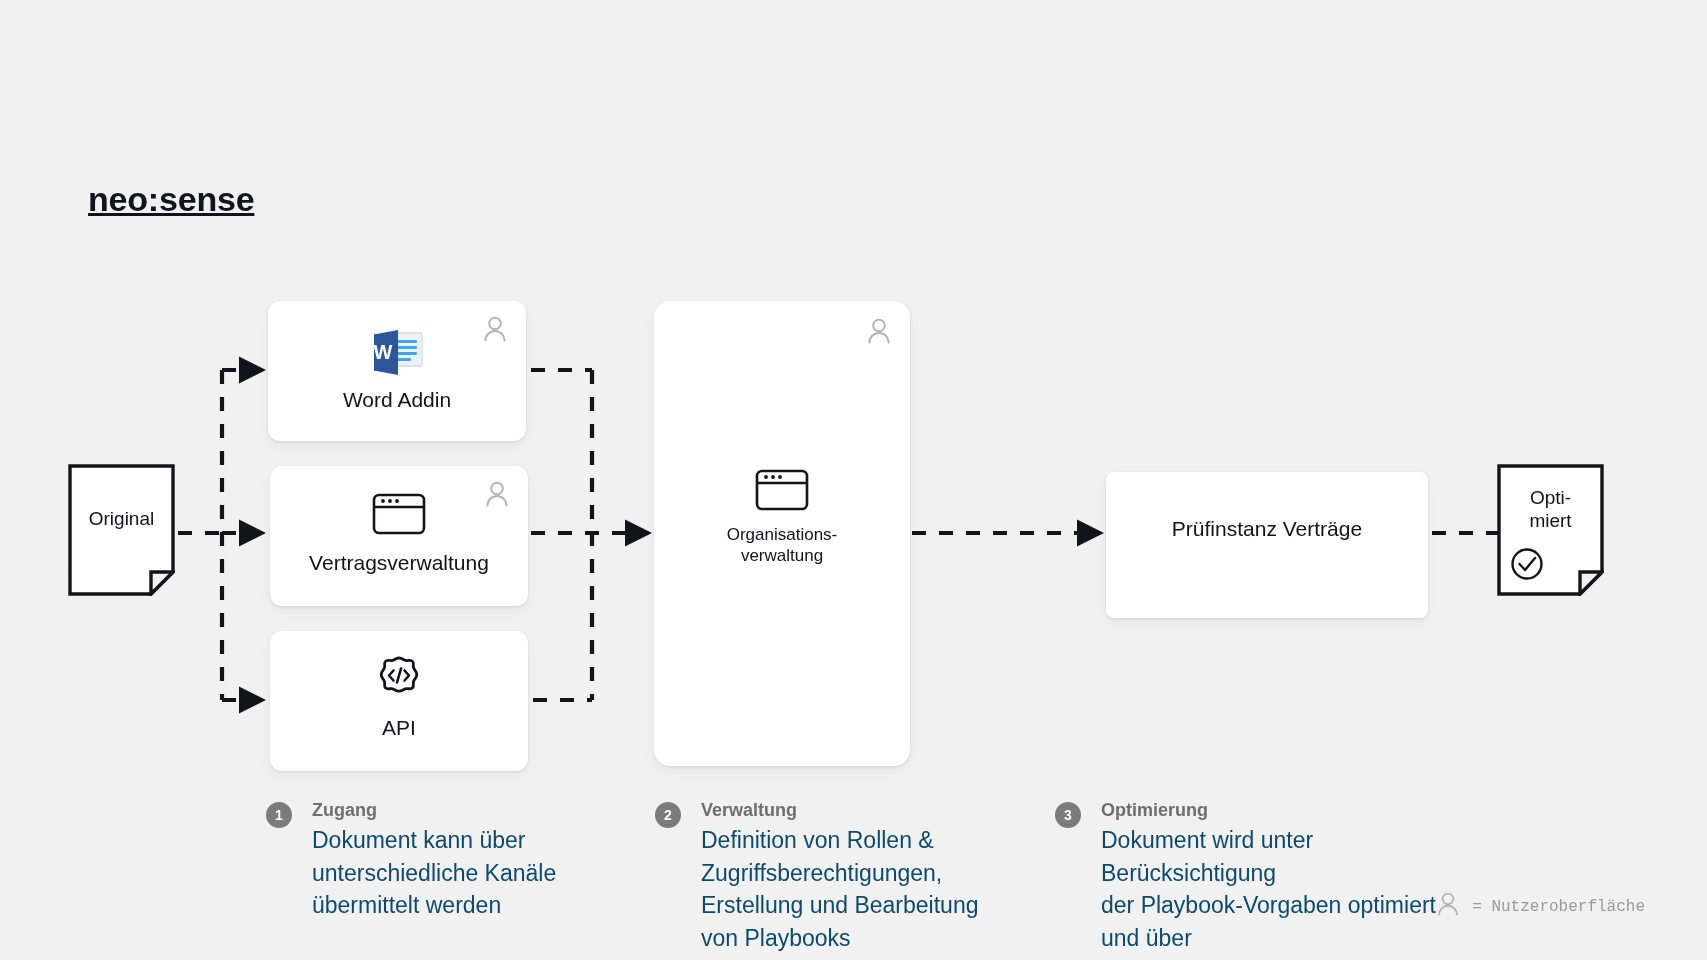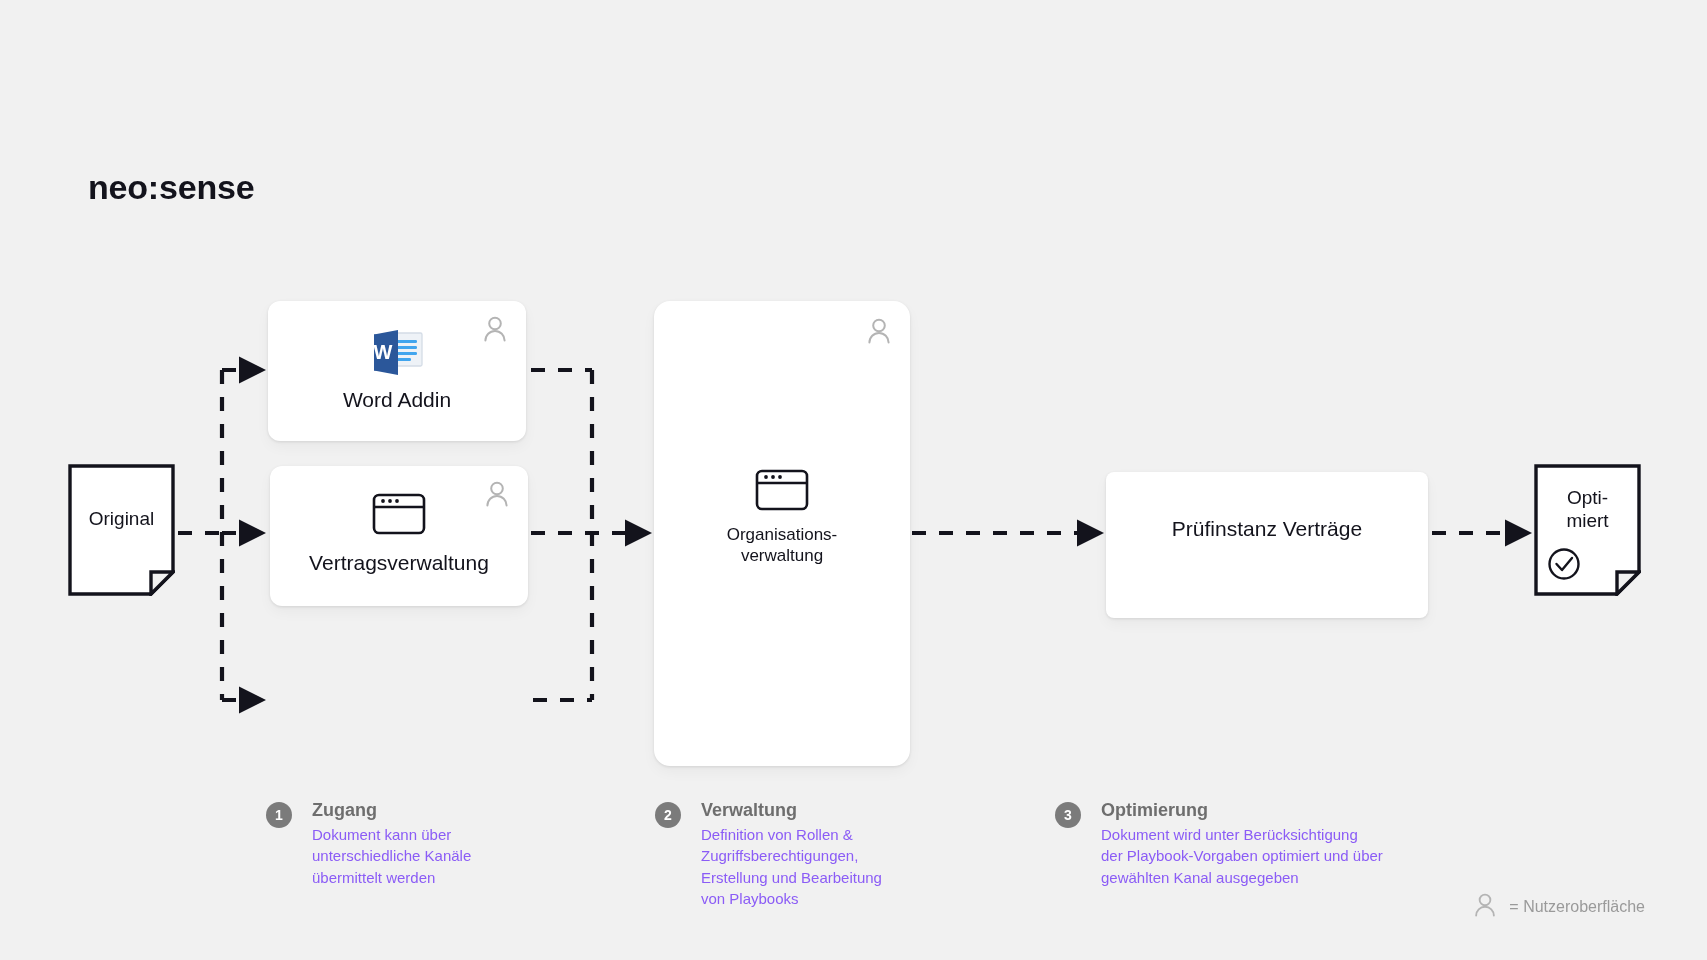--- a/index.html
+++ b/index.html
@@ -8,23 +8,24 @@
     background:#f1f1f1;
     font-family:"Liberation Sans", sans-serif;
     color:#13131c;
     overflow:hidden;
     position:relative;
   }
   .stage{position:absolute;inset:0;}
 
   
   .brand{
-    position:absolute;left:88px;top:168px;
+    position:absolute;left:88px;top:180px;
     font-size:34px;font-weight:700;letter-spacing:-0.2px;
     color:#13131c;
+    text-decoration:underline;
   }
 
   
   .wires{position:absolute;left:0;top:0;width:1707px;height:960px;pointer-events:none;}
 
   
   .card{
     position:absolute;
     background:#ffffff;
     border-radius:12px;
@@ -70,48 +71,48 @@
   #card-pruef .label{top:44px;}
 
   
   .doc{position:absolute;}
   .doc .doc-text{
     position:absolute;left:0;right:0;text-align:center;
     font-size:19px;color:#13131c;line-height:1.22;
   }
   #doc-original{left:68px;top:464px;width:107px;height:144px;}
   #doc-original .doc-text{top:43px;}
-  #doc-optimiert{left:1534px;top:464px;width:107px;height:168px;border-radius:15px;}
+  #doc-optimiert{left:1497px;top:464px;width:107px;height:168px;border-radius:15px;}
   #doc-optimiert .doc-text{top:22px;}
 
   
   .step{position:absolute;}
   .step .num{
     position:absolute;left:0;top:2px;
     width:26px;height:26px;border-radius:50%;
     background:#7b7b7b;color:#ffffff;
     font-size:14px;font-weight:700;
     display:flex;align-items:center;justify-content:center;
   }
   .step .stitle{
     position:absolute;left:46px;top:0;
     font-size:18px;font-weight:700;color:#6e6e6e;white-space:nowrap;
   }
   .step .sbody{
     position:absolute;left:46px;top:24px;
-    font-size:15px;color:#8b5cf6;line-height:1.42;white-space:pre-line;
+    font-size:23px;color:#0c4a6e;line-height:1.42;white-space:pre-line;
   }
   #step-1{left:266px;top:800px;width:320px;}
   #step-2{left:655px;top:800px;width:330px;}
   #step-3{left:1055px;top:800px;width:420px;}
 
   
   #legend{
     position:absolute;right:62px;bottom:38px;
-    display:flex;align-items:center;gap:12px;
+    display:flex;align-items:center;gap:12px;font-family:Liberation Mono, monospace;
   }
   #legend .legend-text{
     font-size:16px;color:#9a9a9a;
   }
 </style>
 </head>
 <body>
 
 <div class="stage">
 
@@ -193,20 +194,37 @@
     </span>
     <span class="user-badge">
       <svg width="26" height="28" viewBox="0 0 26 28">
         <circle cx="13" cy="8.5" r="5.8" fill="none" stroke="#b4b4b4" stroke-width="2"></circle>
         <path d="M3.4 25.5 a9.6 9.6 0 0 1 19.2 0" fill="none" stroke="#b4b4b4" stroke-width="2" stroke-linecap="round"></path>
       </svg>
     </span>
     <div class="label">Vertragsverwaltung</div>
   </div>
 
+  <div class="card" id="card-api">
+    <span class="icon">
+      <svg width="56" height="52" viewBox="0 0 56 52">
+        <path d="M28 3
+                 c3.6 0 5 2.6 7.6 2.6 c2.6 0 4.6-1 6.1 0.9 c1.5 1.9 0.1 3.9 0.8 6.2
+                 c0.7 2.3 3.3 3.4 3.3 6.9 c0 3.5-2.6 4.6-3.3 6.9 c-0.7 2.3 0.7 4.3-0.8 6.2
+                 c-1.5 1.9-3.5 0.9-6.1 0.9 c-2.6 0-4 2.6-7.6 2.6 c-3.6 0-5-2.6-7.6-2.6
+                 c-2.6 0-4.6 1-6.1-0.9 c-1.5-1.9-0.1-3.9-0.8-6.2 c-0.7-2.3-3.3-3.4-3.3-6.9
+                 c0-3.5 2.6-4.6 3.3-6.9 c0.7-2.3-0.7-4.3 0.8-6.2 c1.5-1.9 3.5-0.9 6.1-0.9
+                 C23 5.6 24.4 3 28 3 Z" fill="none" stroke="#13131c" stroke-width="2.8" stroke-linejoin="round"></path>
+        <path d="M22.5 15.5 L18 20.5 L22.5 25.5" fill="none" stroke="#13131c" stroke-width="2.6" stroke-linecap="round" stroke-linejoin="round"></path>
+        <path d="M33.5 15.5 L38 20.5 L33.5 25.5" fill="none" stroke="#13131c" stroke-width="2.6" stroke-linecap="round" stroke-linejoin="round"></path>
+        <path d="M30 13.5 L26 27.5" fill="none" stroke="#13131c" stroke-width="2.6" stroke-linecap="round"></path>
+      </svg>
+    </span>
+    <div class="label">API</div>
+  </div>
 
   <div class="card" id="card-org">
     <span class="icon">
       <svg width="56" height="48" viewBox="0 0 56 48">
         <rect x="3" y="5" width="50" height="38" rx="5" fill="none" stroke="#13131c" stroke-width="2.6"></rect>
         <path d="M3 17 H53" stroke="#13131c" stroke-width="2.6"></path>
         <circle cx="12" cy="11" r="1.9" fill="#13131c"></circle>
         <circle cx="19" cy="11" r="1.9" fill="#13131c"></circle>
         <circle cx="26" cy="11" r="1.9" fill="#13131c"></circle>
       </svg>

